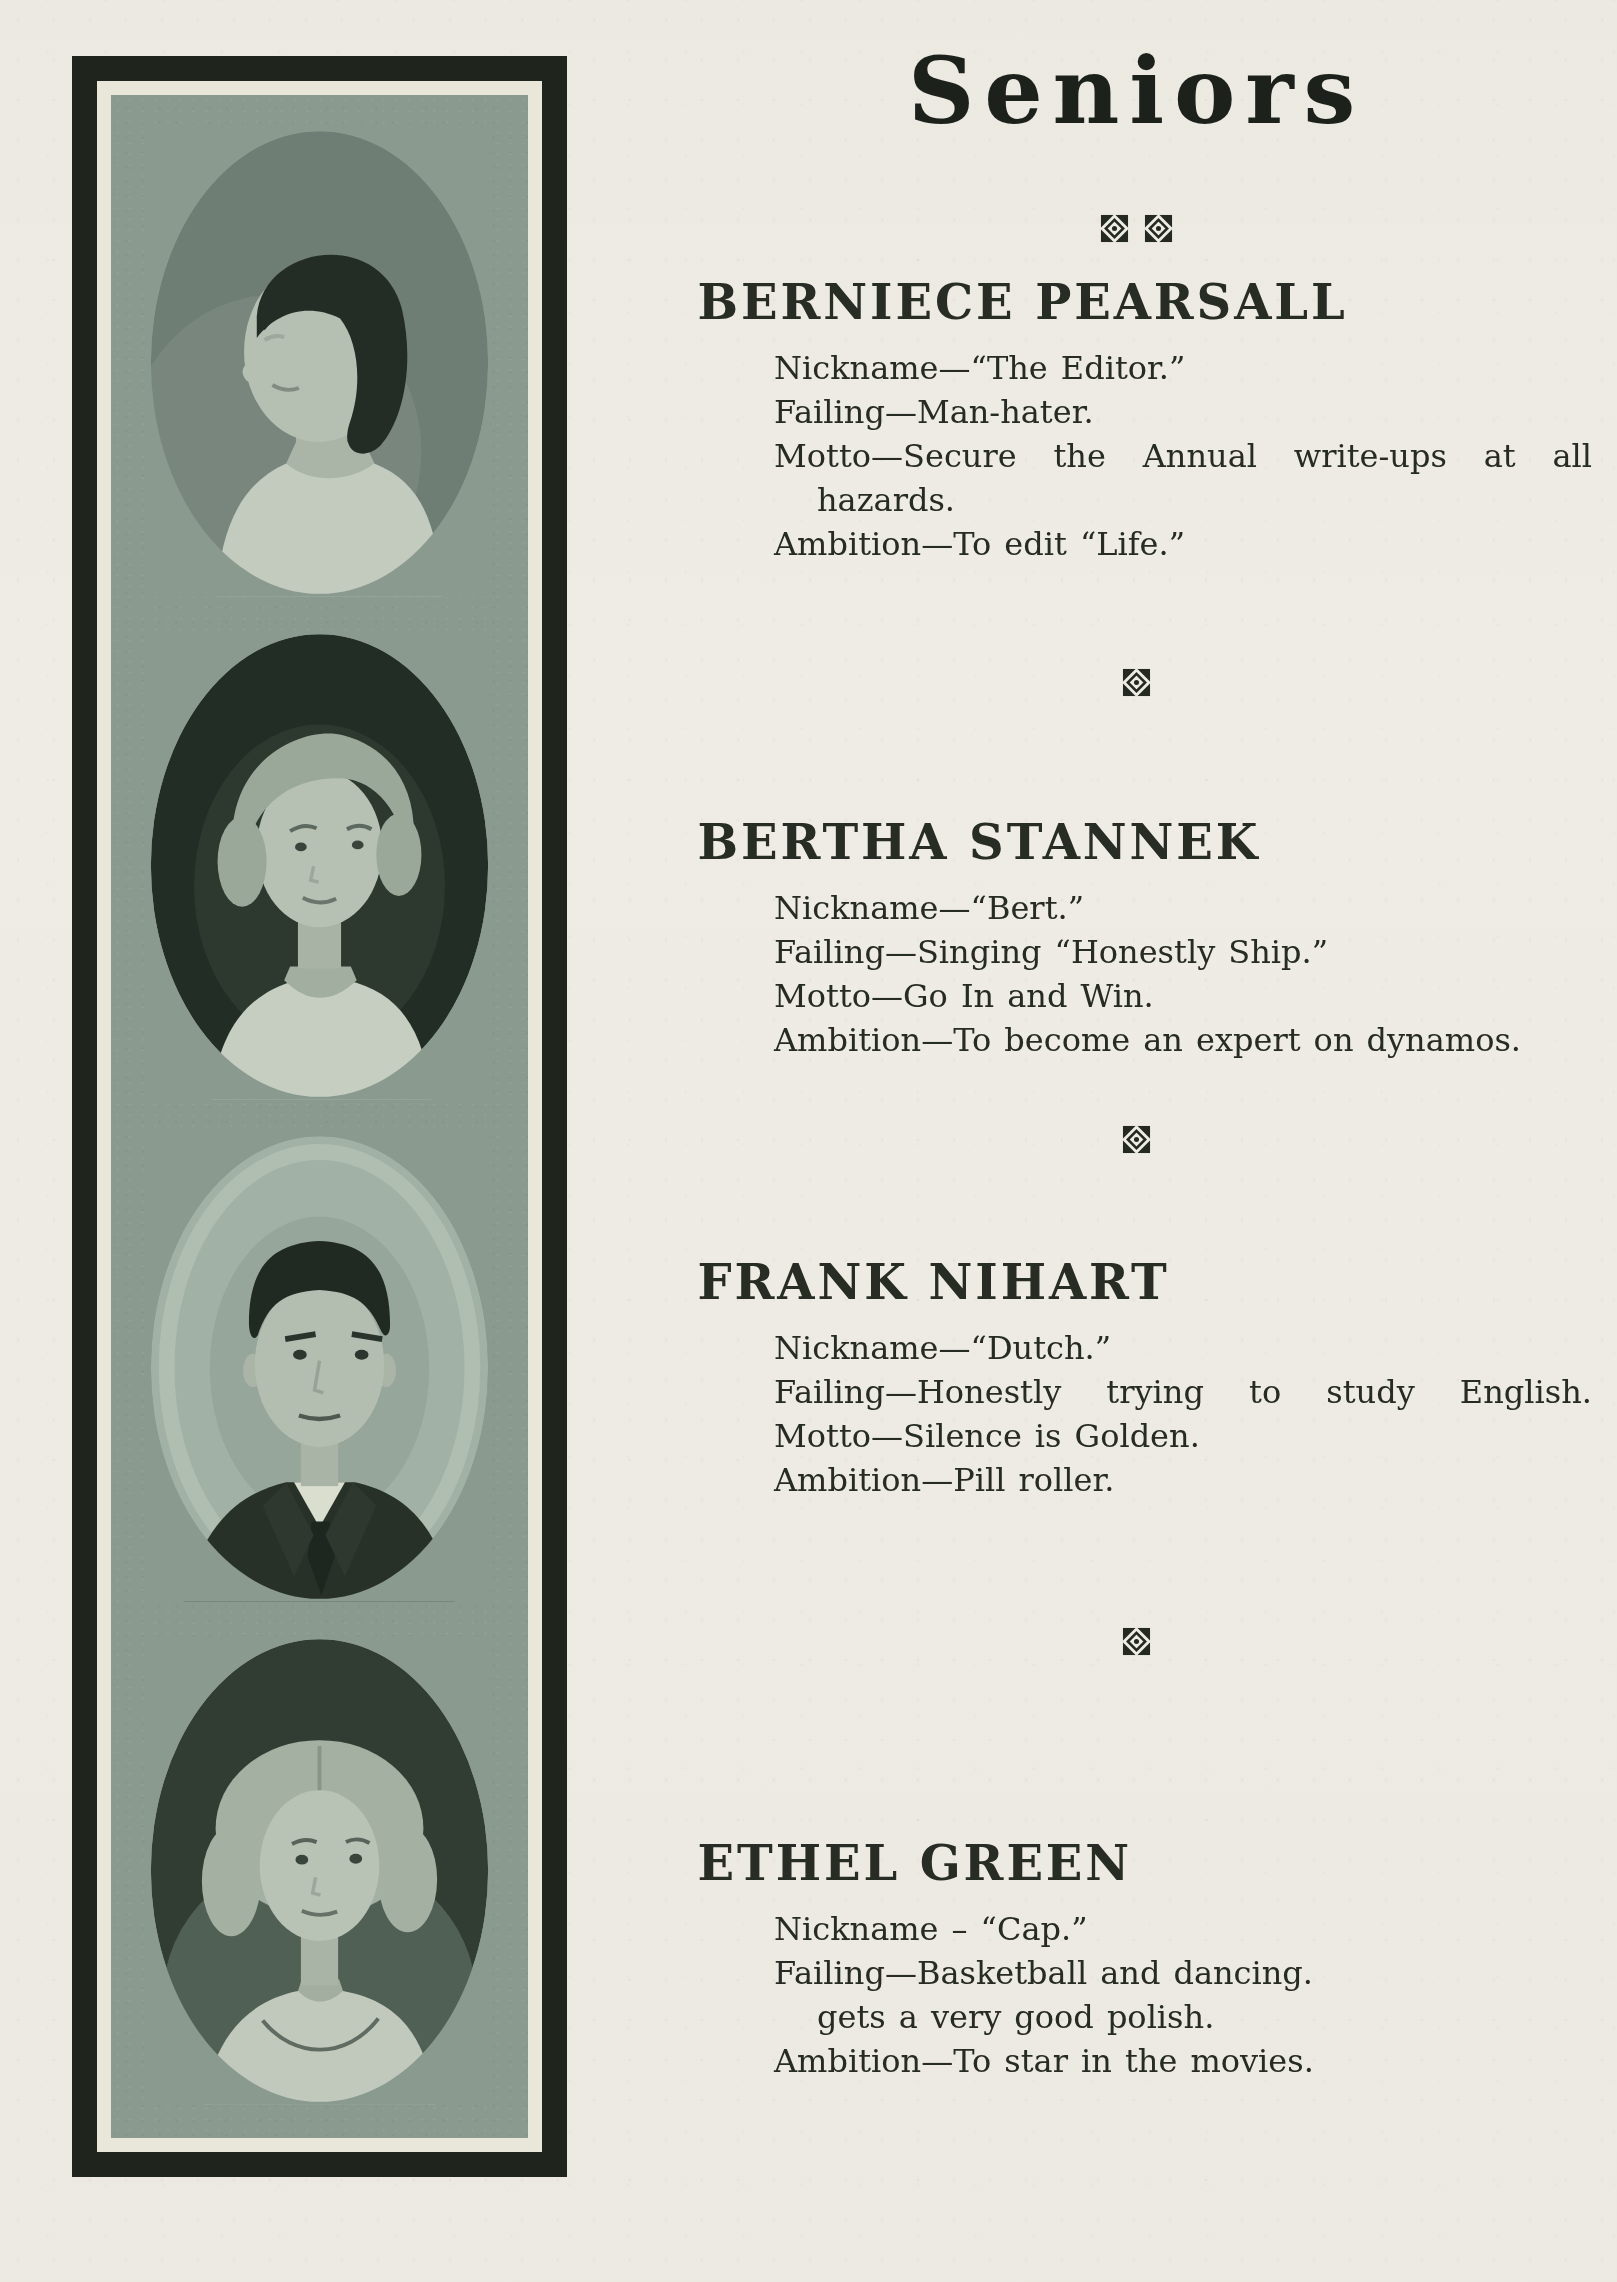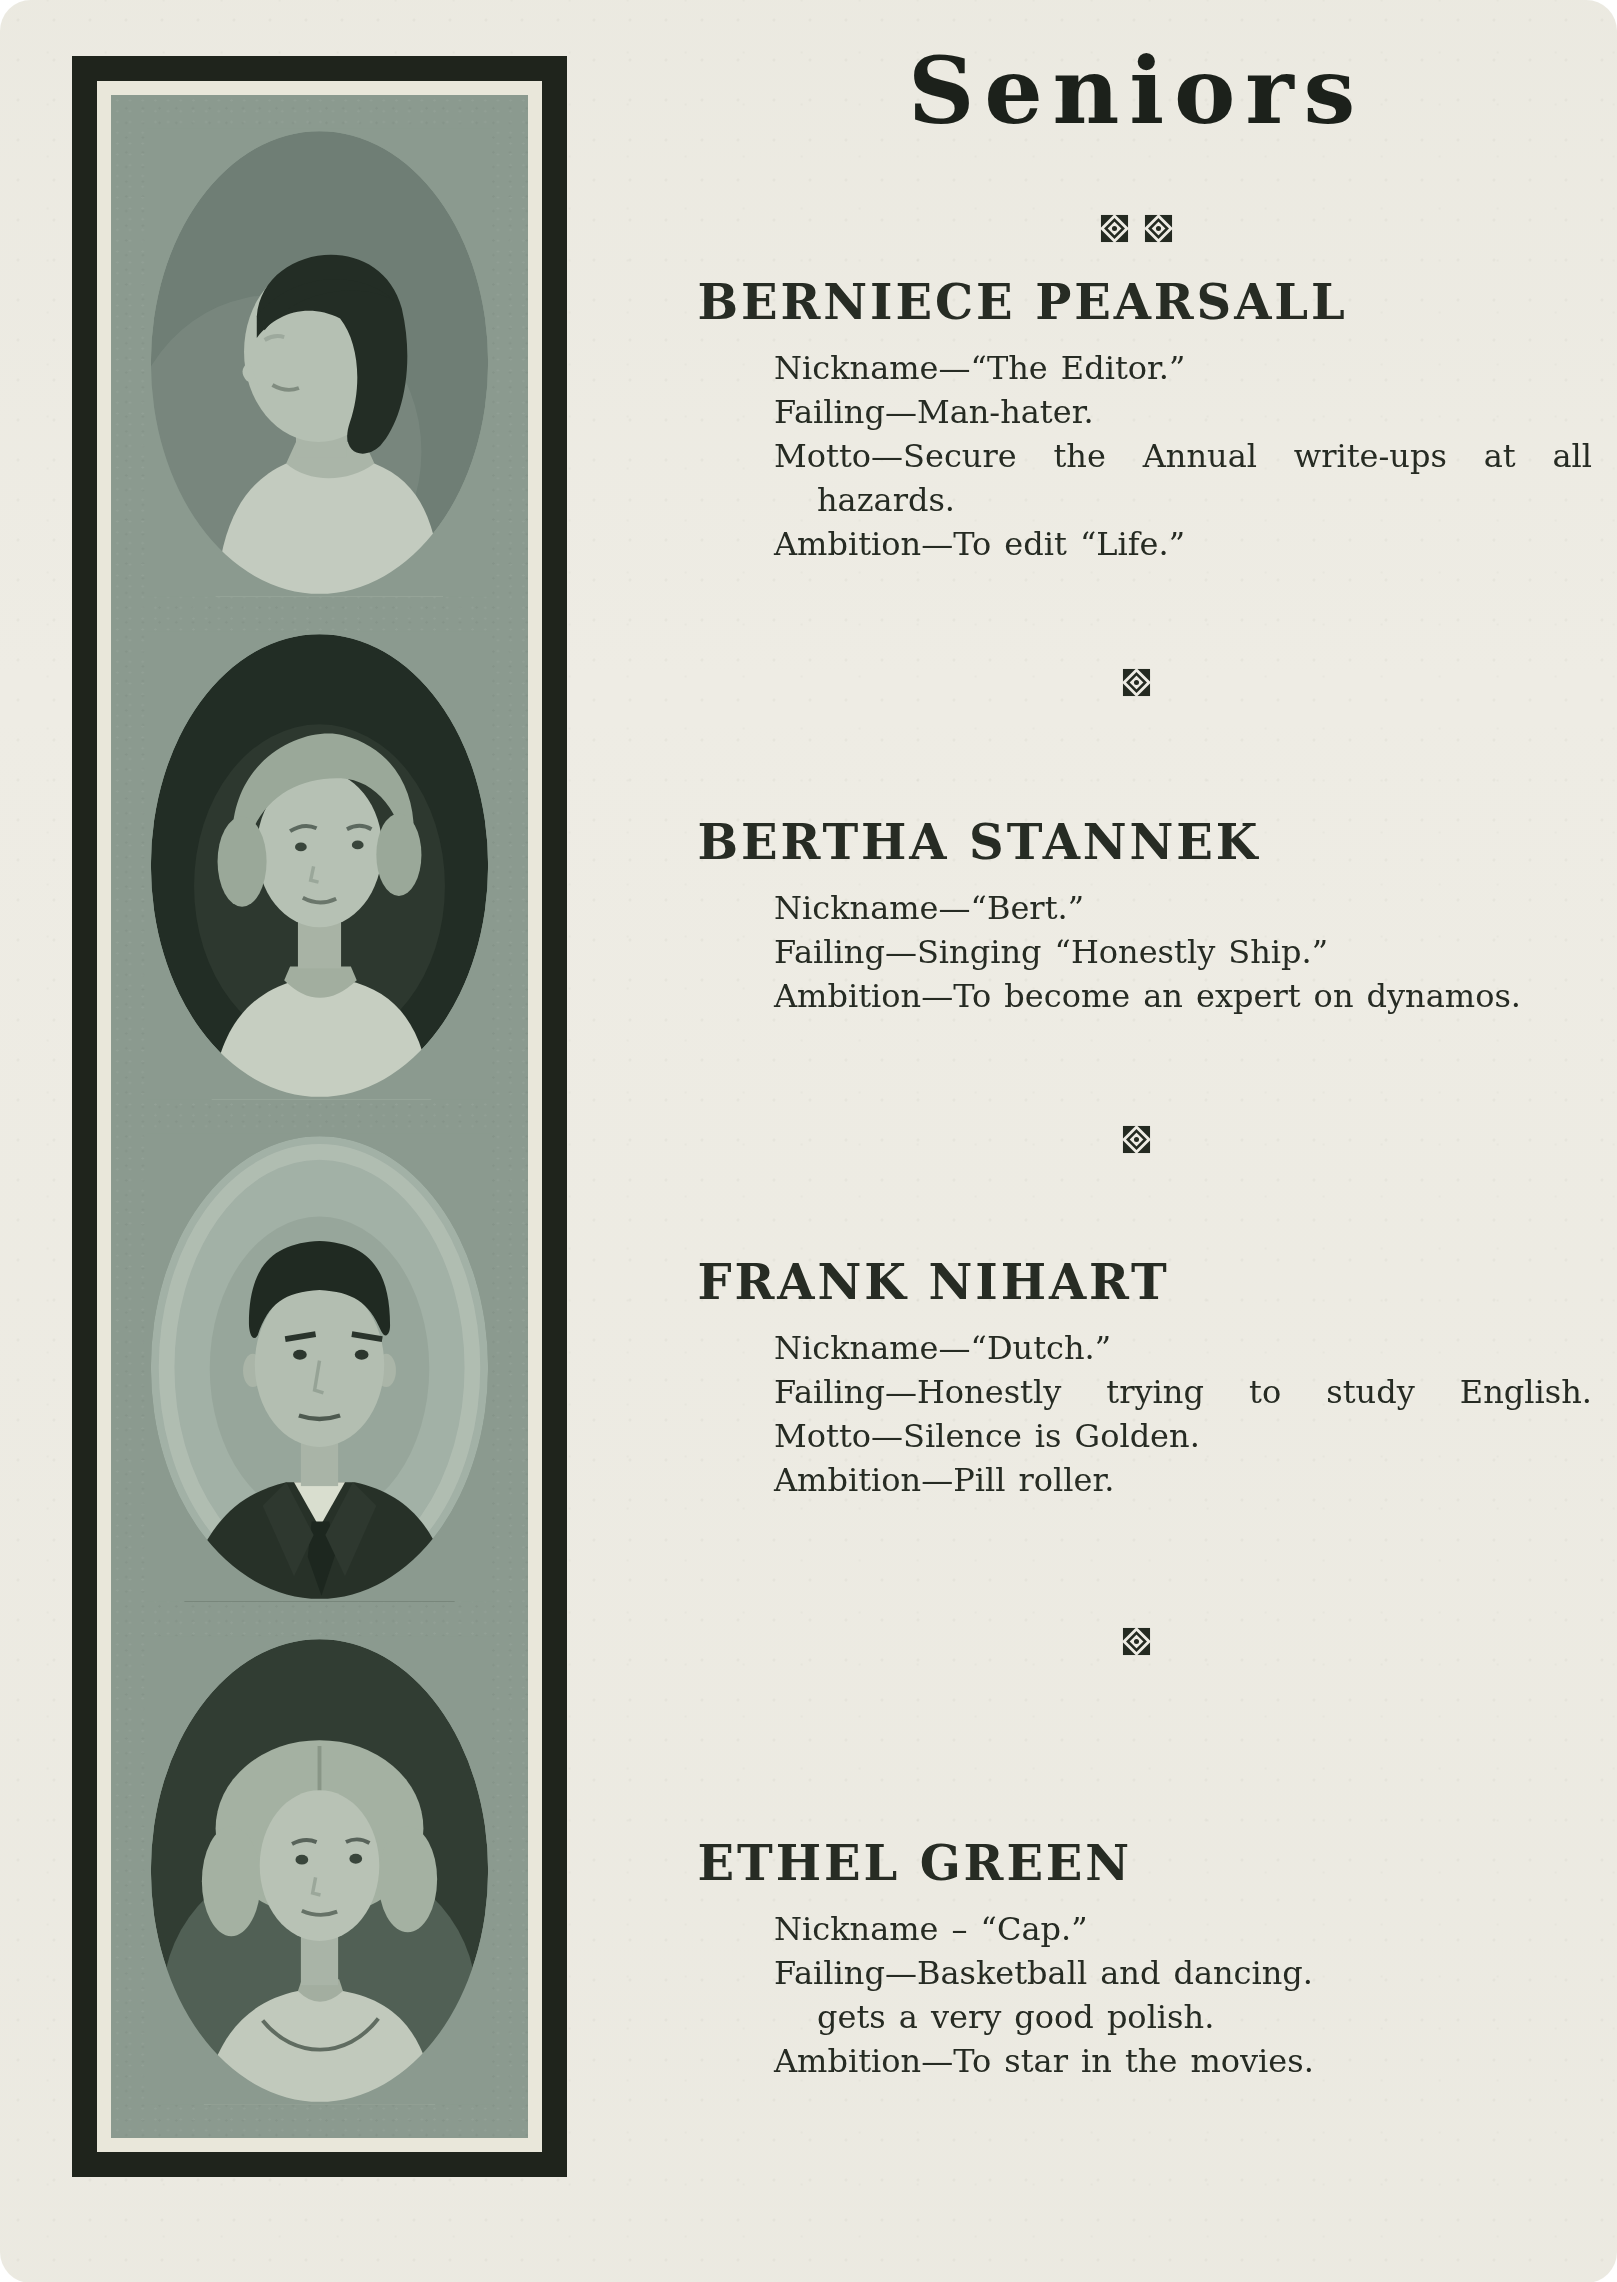--- a/index.html
+++ b/index.html
@@ -6,21 +6,20 @@
   body{width:1617px;height:2283px;font-family:"DejaVu Serif",serif;}
   .page{
     position:relative;width:1617px;height:2283px;overflow:hidden;
     background-color:#eeece4;
     background-image:
       radial-gradient(rgba(108,110,88,0.055) 1.2px, transparent 1.7px),
       radial-gradient(rgba(92,100,80,0.045) 1px, transparent 1.5px),
       linear-gradient(180deg, rgba(210,210,195,0.10), rgba(255,255,255,0) 30%, rgba(205,205,190,0.08) 95%);
     background-size:36px 40px, 58px 52px, 100% 100%;
     background-position:0 0, 18.6px 26.5px, 0 0;
-    border-radius:31px;
   }
 
   
   .photo-box{
     position:absolute;left:72px;top:56px;width:495px;height:2121px;
     box-sizing:border-box;border:25.5px solid #1f241c;background:#e9e7da;
     padding:13.7px;
   }
   .photo-panel{
     width:100%;height:100%;background-color:#8b9a8f;
@@ -204,20 +203,21 @@
         <path d="M15 6 L24 15 L15 24 L6 15 Z" fill="none" stroke="#242a21" stroke-width="2.6"></path>
         <circle cx="15" cy="15" r="2.6" fill="#242a21"></circle>
       </svg>
     </div>
 
     <section class="entry e1">
       <h2>BERTHA STANNEK</h2>
       <div class="details">
           <div class="detail-line">Nickname—“Bert.”</div>
           <div class="detail-line">Failing—Singing “Honestly Ship.”</div>
+          <div class="detail-line">Motto—Go In and Win.</div>
           <div class="detail-line">Ambition—To become an expert on dynamos.</div>
         </div>
     </section>
 
     <div class="orn orn-2">
       <svg width="29" height="29" viewBox="0 0 30 30">
         <rect x="1" y="1" width="28" height="28" fill="#242a21"></rect>
         <path d="M15 0 L30 15 L15 30 L0 15 Z" fill="#eeece4"></path>
         <path d="M15 6 L24 15 L15 24 L6 15 Z" fill="none" stroke="#242a21" stroke-width="2.6"></path>
         <circle cx="15" cy="15" r="2.6" fill="#242a21"></circle>

